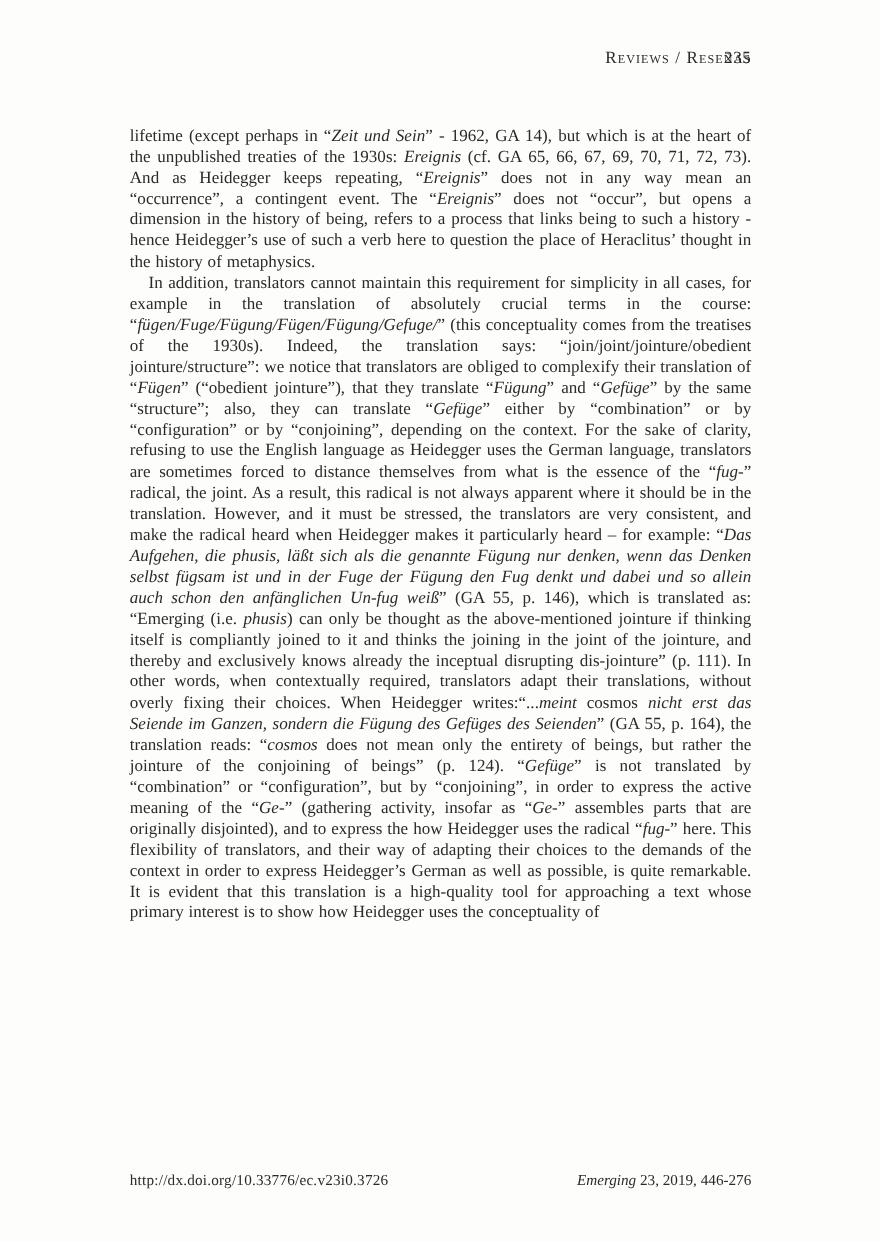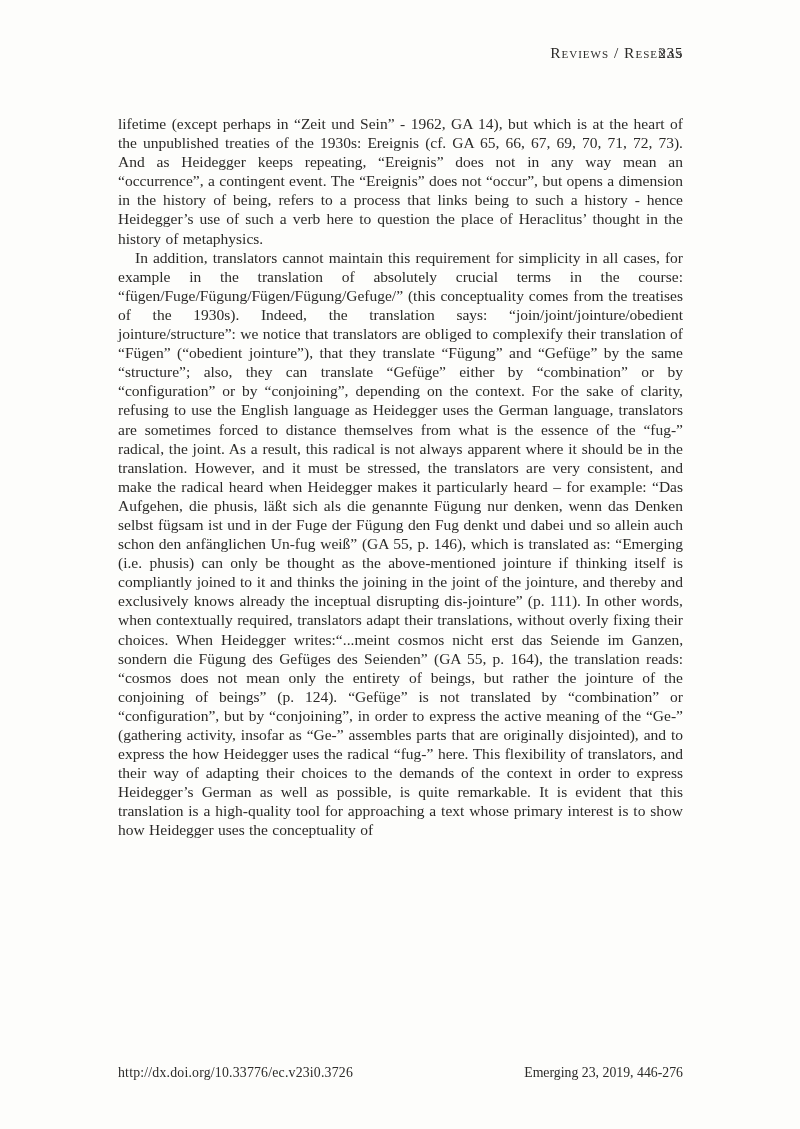--- a/index.html
+++ b/index.html
@@ -42,20 +42,21 @@
     text-align: justify;
     word-spacing: 0.5px;
   }
   .para {
     margin: 0;
   }
   .para.indent {
     text-indent: 17px;
   }
   .it {
+    font-style: italic;
   }
   .footer {
     position: absolute;
     left: 118px;
     right: 117px;
     bottom: 48px;
     display: flex;
     justify-content: space-between;
     align-items: baseline;
     font-size: 13.8px;

